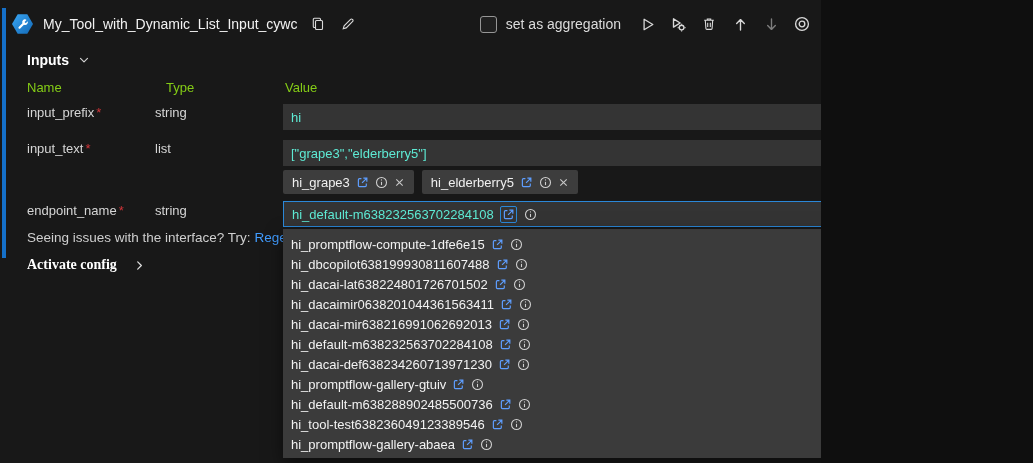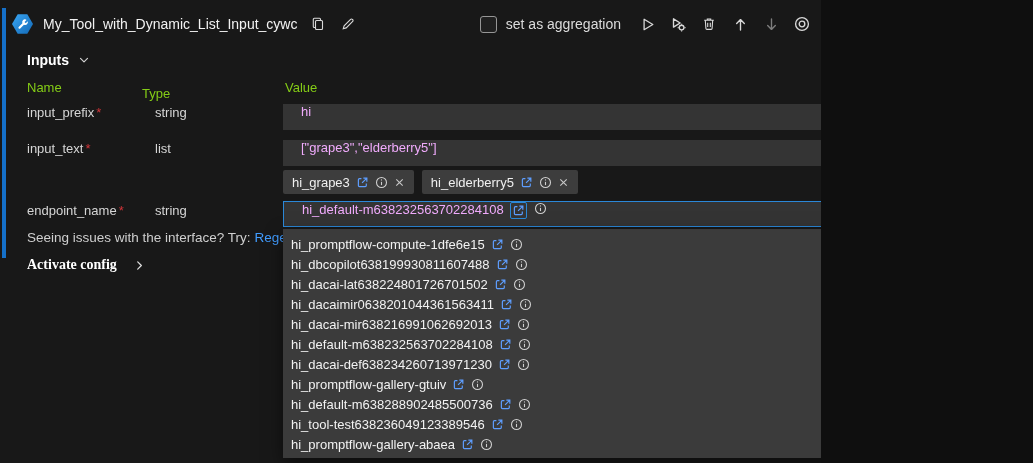--- a/index.html
+++ b/index.html
@@ -25,30 +25,30 @@
   .hdr .edit-btn { margin-left:8px; }
   .hdr-right { margin-left:auto; display:flex; align-items:center; gap:9px; }
   .checkbox { width:17px; height:17px; border:1px solid #969696; border-radius:3px; background:#202020; cursor:pointer; }
   .agg-label { color:#dcdcdc; font-size:14px; margin-right:6px; white-space:nowrap; }
   .dim { color:#7d7d7d; }
 
   
   .inputs-hdr { position:absolute; left:27px; top:52px; display:flex; align-items:center; gap:8px; }
   .inputs-title { color:#ffffff; font-weight:bold; font-size:14px; }
   .col-head { position:absolute; top:80px; color:#84cc16; font-size:13px; }
-  .ch-name { left:27px; } .ch-type { left:142px;margin-top:6px; } .ch-value { left:285px; }
+  .ch-name { left:27px; } .ch-type { left:166px; } .ch-value { left:285px; }
 
   .row-label { position:absolute; left:27px; color:#d6d6d6; white-space:nowrap; }
   .row-type  { position:absolute; left:155px; color:#d6d6d6; }
   .req { color:#d13438; margin-left:2px; }
 
   .value-box {
     position:absolute; left:283px; width:745px; height:26px;
-    background:#343434; display:flex; align-items:flex-start;
-    padding:0 18px; color:#f0abfc; cursor:text;
+    background:#343434; display:flex; align-items:center;
+    padding:0 8px; color:#5eead4; cursor:text;
   }
   .vb1 { top:104px; } .vb2 { top:140px; }
   .vb3 { top:201px; border:1px solid #2b88d8; padding-right:6px; }
 
   .chips { position:absolute; left:283px; top:170px; display:flex; gap:8px; }
   .chip {
     height:24px; background:#3d3d3d; border-radius:2px;
     display:flex; align-items:center; gap:6px; padding:8px 9px;
     color:#f0f0f0; font-size:13px;
   }

